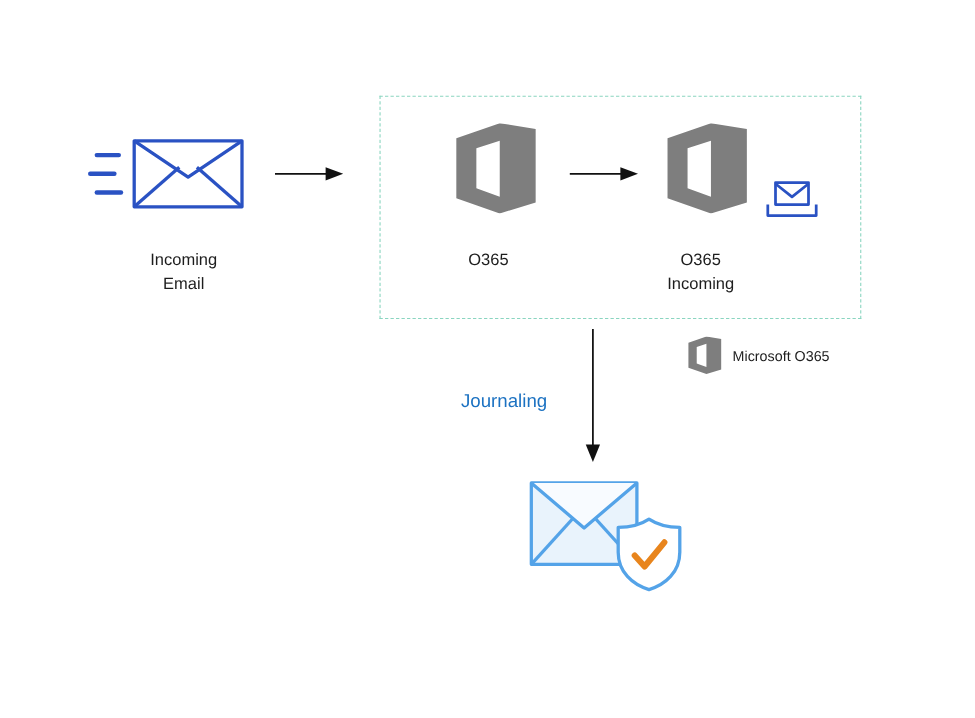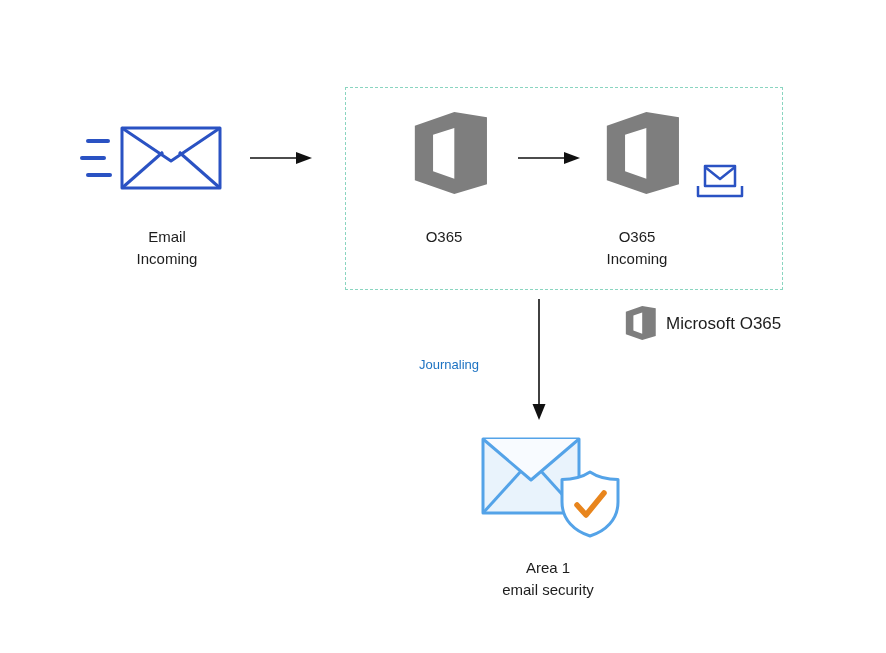--- a/index.html
+++ b/index.html
@@ -5,24 +5,24 @@
   html,body{margin:0;padding:0;background:#ffffff;}
   #canvas{
     position:relative;width:886px;height:653px;background:#ffffff;overflow:hidden;
     font-family:"Liberation Sans", sans-serif;
   }
   .abs{position:absolute;}
   .label{
     color:var(--text-color,#1d1d1d);
     font-size:15px;line-height:22px;text-align:center;
   }
-  .label-small{color:var(--text-color,#2b2b2b);font-size:17px;line-height:16px;}
+  .label-small{color:var(--text-color,#2b2b2b);font-size:13px;line-height:16px;}
   .label-journaling{
     color:var(--journaling-blue,#1c72c2);
-    font-size:13px;line-height:20px;
+    font-size:17px;line-height:20px;
   }
   
   .st-blue{stroke:var(--envelope-blue,#2a52c3);stroke-width:3;fill:none;stroke-linejoin:round;}
   .st-blue2{stroke:var(--envelope-blue,#2a52c3);stroke-width:2.5;fill:none;stroke-linejoin:round;}
   .st-speed{stroke:var(--envelope-blue,#2a52c3);stroke-width:4;stroke-linecap:round;}
   .st-black{stroke:var(--arrow-color,#111111);stroke-width:1.6;}
   .fill-black{fill:var(--arrow-color,#111111);}
   .office-fill{fill:var(--office-gray,#7e7e7e);}
   .st-area{stroke:var(--area1-blue,#54a3e8);stroke-width:3;fill:none;stroke-linejoin:round;}
   .st-check{stroke:var(--check-orange,#e8851d);stroke-width:5.5;fill:none;stroke-linecap:round;stroke-linejoin:round;}
@@ -52,22 +52,22 @@
   </svg>
 
   <svg class="abs" style="left:120px;top:126px" width="102" height="64" viewBox="0 0 102 64">
     <rect class="st-blue white-fill" x="2" y="2" width="98" height="60"></rect>
     <path class="st-blue" d="M2,62 L43,26"></path>
     <path class="st-blue" d="M100,62 L59,26"></path>
     <path class="st-blue" d="M2,2 L51,35 L100,2"></path>
   </svg>
 
   <div class="abs label" style="left:97px;top:226px;width:140px">
+    <div>Incoming</div>
     <div>Email</div>
-    <div>Incoming</div>
   </div>
 
   <svg class="abs" style="left:249px;top:150px" width="64" height="16" viewBox="0 0 64 16">
     <line class="st-black" x1="1" y1="8" x2="49" y2="8"></line>
     <polygon class="fill-black" points="63,8 47,2 47,14"></polygon>
   </svg>
 
   <div class="abs dashed-box" style="left:345px;top:87px;width:438px;height:203px"></div>
 
   <svg class="abs office-fill" style="left:410px;top:112px" width="78" height="82" viewBox="0 0 100 108">
@@ -115,18 +115,14 @@
     <path class="st-area" d="M2,76 L41,33"></path>
     <path class="st-area" d="M98,76 L59,33"></path>
     <path class="st-area flap-fill" d="M2,2 L50,43 L98,2"></path>
   </svg>
 
   <svg class="abs" style="left:558px;top:469px" width="64" height="70" viewBox="0 0 64 70">
     <path class="st-area white-fill" d="M32,3 C38,7 48,10.5 60,10.5 L60,33 C60,51 47,62.5 32,67 C17,62.5 4,51 4,33 L4,10.5 C16,10.5 26,7 32,3 Z"></path>
     <path class="st-check" d="M19,36 L28,46 L46,24"></path>
   </svg>
 
-  <div class="abs label" style="left:477px;top:557px;width:142px">
-    <div>Area 1</div>
-    <div>email security</div>
-  </div>
 
 </div>
 
 </body></html>

